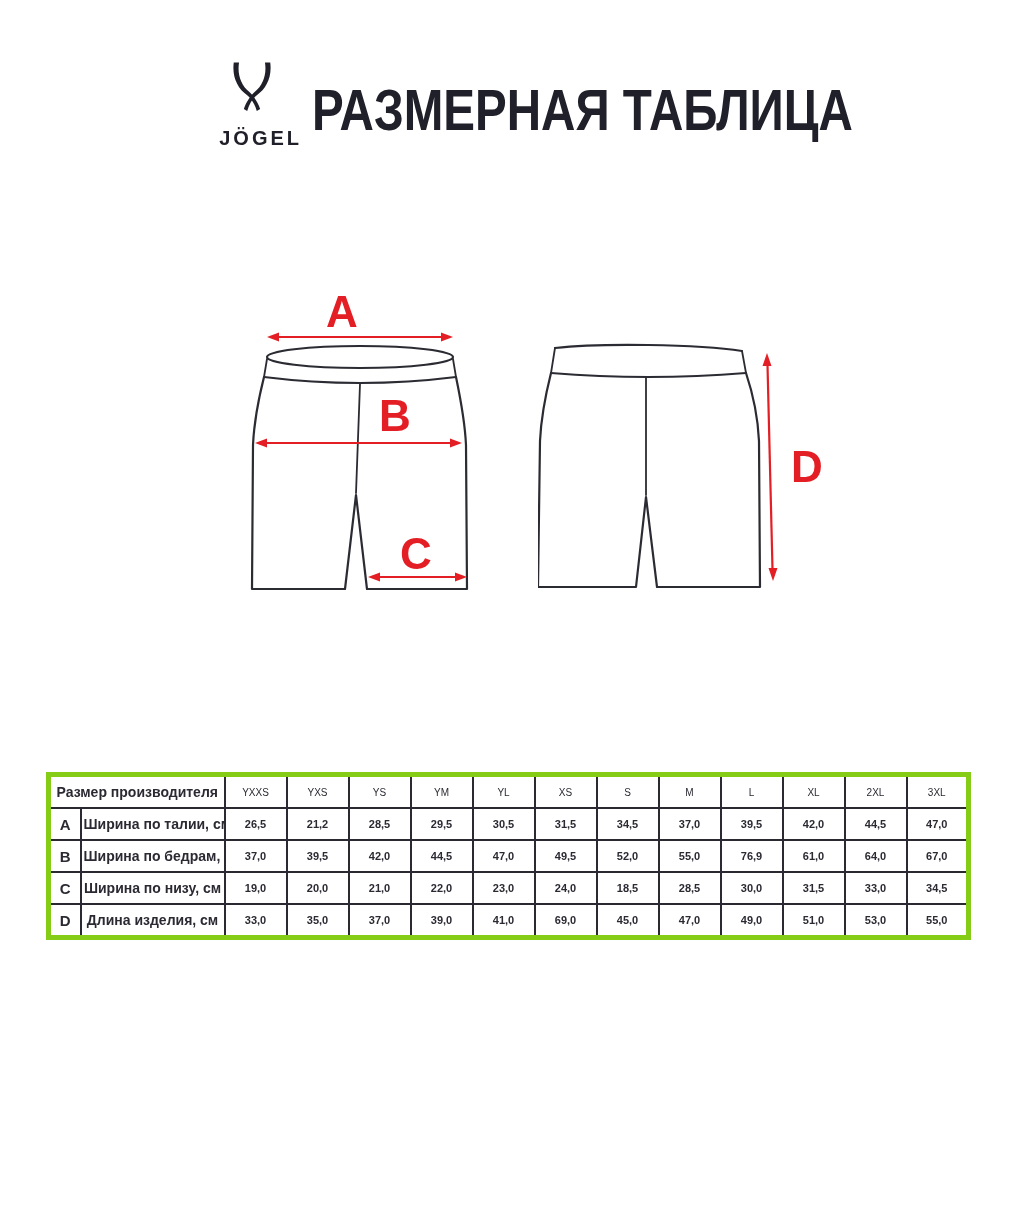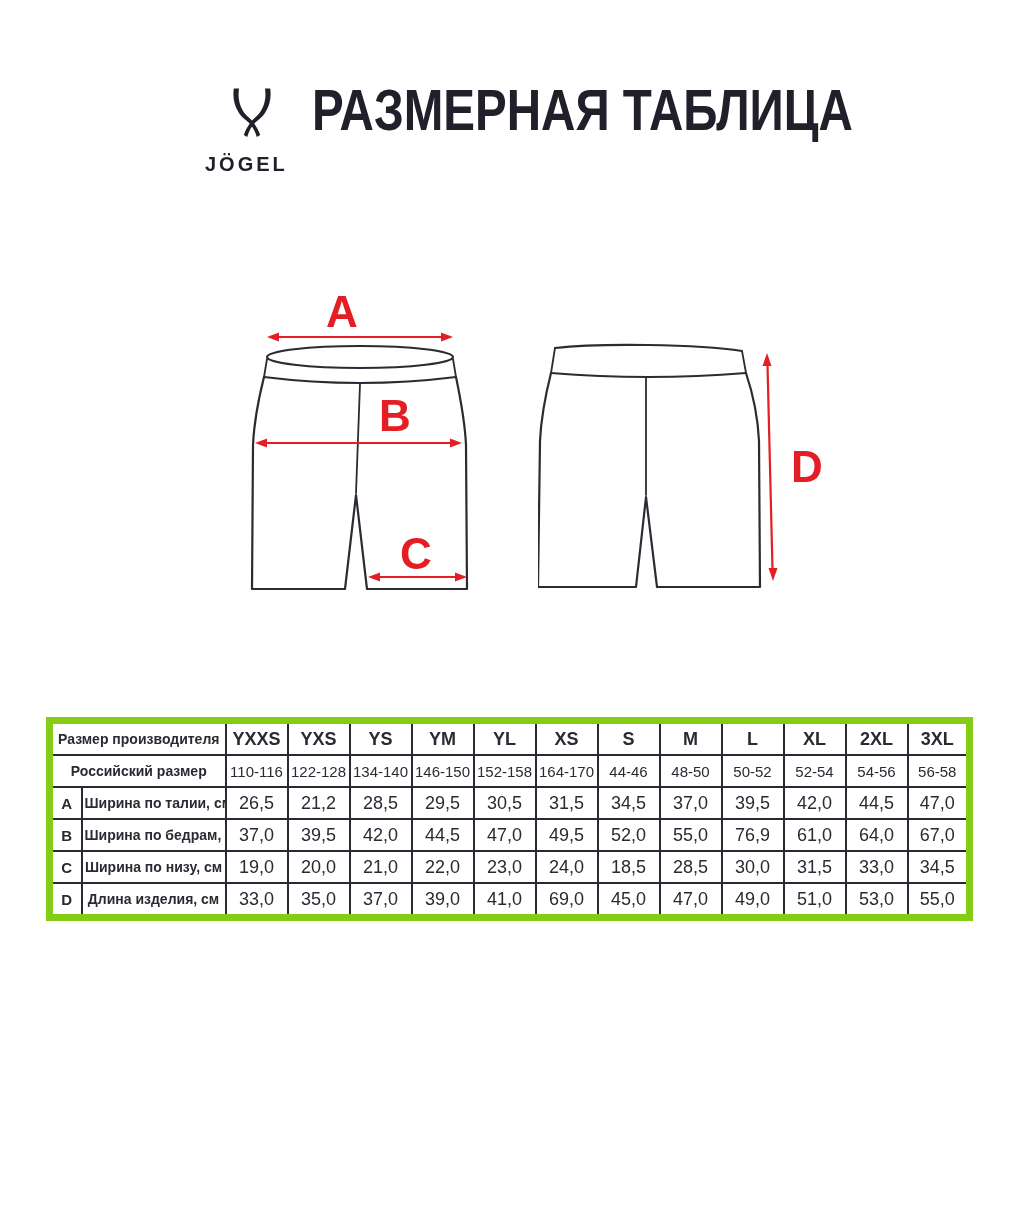--- a/index.html
+++ b/index.html
@@ -5,22 +5,22 @@
   html, body { margin: 0; padding: 0; }
   body {
     width: 1024px; height: 1231px;
     background: #ffffff;
     position: relative;
     font-family: "Liberation Sans", sans-serif;
     color: #2b2a33;
   }
   
   .logo {
-    position: absolute; left: 202px; top: 80px; width: 100px;
-    text-align: left;
+    position: absolute; left: 202px; top: 54px; width: 100px;
+    text-align: right;
   }
   .logo svg { display: block; margin: 0 auto; }
   .wordmark {
     margin-top: 5px;
     font-weight: 700; font-size: 20px; letter-spacing: 3px; text-indent: 3px;
     color: #20202a; white-space: nowrap;
   }
   .page-title {
     position: absolute; left: 312px; top: 80px; margin: 0;
     font-size: 58px; line-height: 1.05; font-weight: 700; color: #20202a;
@@ -34,42 +34,42 @@
   .garment-thin { stroke: #2b2b33; fill: none; stroke-width: 1.8; stroke-linecap: round; }
   .arrow-line { stroke: #e31e24; stroke-width: 2.2; fill: none; }
   .arrow-head { fill: #e31e24; stroke: none; }
   .measure-label {
     font-family: "Liberation Sans", sans-serif;
     font-weight: 700; font-size: 44px; fill: #e31e24;
     text-anchor: middle;
   }
   
   .size-table {
-    position: absolute; left: 46px; top: 717px;
+    position: absolute; left: 46px; top: 772px;
     border-collapse: collapse; table-layout: fixed;
     width: 921px;
-    border: 7px solid #84cc16;
+    border: 5px solid #84cc16;
     padding-left: 16px;
   }
   .size-table th, .size-table td {
     border: 2px solid #2b2a33;
     height: 30px; padding: 0 2px;
     text-align: center; vertical-align: middle;
     color: #2b2a33;
     overflow: hidden; white-space: nowrap;
   }
   .col-letter { width: 32px; }
   .col-label  { width: 144px; }
   .col-size   { width: 62px; }
   .hdr      { font-weight: 700; font-size: 14px; }
-  .sizecode { font-weight: 700; font-size: 18px; border-radius: 8px; }
+  .sizecode { font-weight: 400; font-size: 10px; border-radius: 8px; }
   .rrange   { font-weight: 400; font-size: 15px; }
   .letter   { font-weight: 700; font-size: 15px; }
   .rowlabel { font-weight: 700; font-size: 14px; }
-  .val      { font-weight: 400; font-size: 18px; }
+  .val      { font-weight: 700; font-size: 11px; }
 </style>
 </head>
 <body>
 
 <div class="logo">
   <svg width="48" height="68" viewBox="0 0 100 110" aria-hidden="true">
     <path fill="#20202a" d="M 12,2 C 8,32 20,56 40,70 C 49,77 56,89 60,103 L 67,99 C 62,84 53,71 44,63 C 27,49 19,27 23,2 Z"></path>
     <path fill="#20202a" d="M 88,2 C 92,32 80,56 60,70 C 51,77 44,89 40,103 L 33,99 C 38,84 47,71 56,63 C 73,49 81,27 77,2 Z"></path>
   </svg>
   <div class="wordmark">JÖGEL</div>
@@ -153,35 +153,20 @@
       <th class="sizecode">YS</th>
       <th class="sizecode">YM</th>
       <th class="sizecode">YL</th>
       <th class="sizecode">XS</th>
       <th class="sizecode">S</th>
       <th class="sizecode">M</th>
       <th class="sizecode">L</th>
       <th class="sizecode">XL</th>
       <th class="sizecode">2XL</th>
       <th class="sizecode">3XL</th>
-    </tr>
-    <tr>
-      <th colspan="2" class="hdr">Российский размер</th>
-      <td class="rrange">110-116</td>
-      <td class="rrange">122-128</td>
-      <td class="rrange">134-140</td>
-      <td class="rrange">146-150</td>
-      <td class="rrange">152-158</td>
-      <td class="rrange">164-170</td>
-      <td class="rrange">44-46</td>
-      <td class="rrange">48-50</td>
-      <td class="rrange">50-52</td>
-      <td class="rrange">52-54</td>
-      <td class="rrange">54-56</td>
-      <td class="rrange">56-58</td>
     </tr>
     <tr>
       <th class="letter">A</th>
       <td class="rowlabel">Ширина по талии, см</td>
       <td class="val">26,5</td>
       <td class="val">21,2</td>
       <td class="val">28,5</td>
       <td class="val">29,5</td>
       <td class="val">30,5</td>
       <td class="val">31,5</td>

